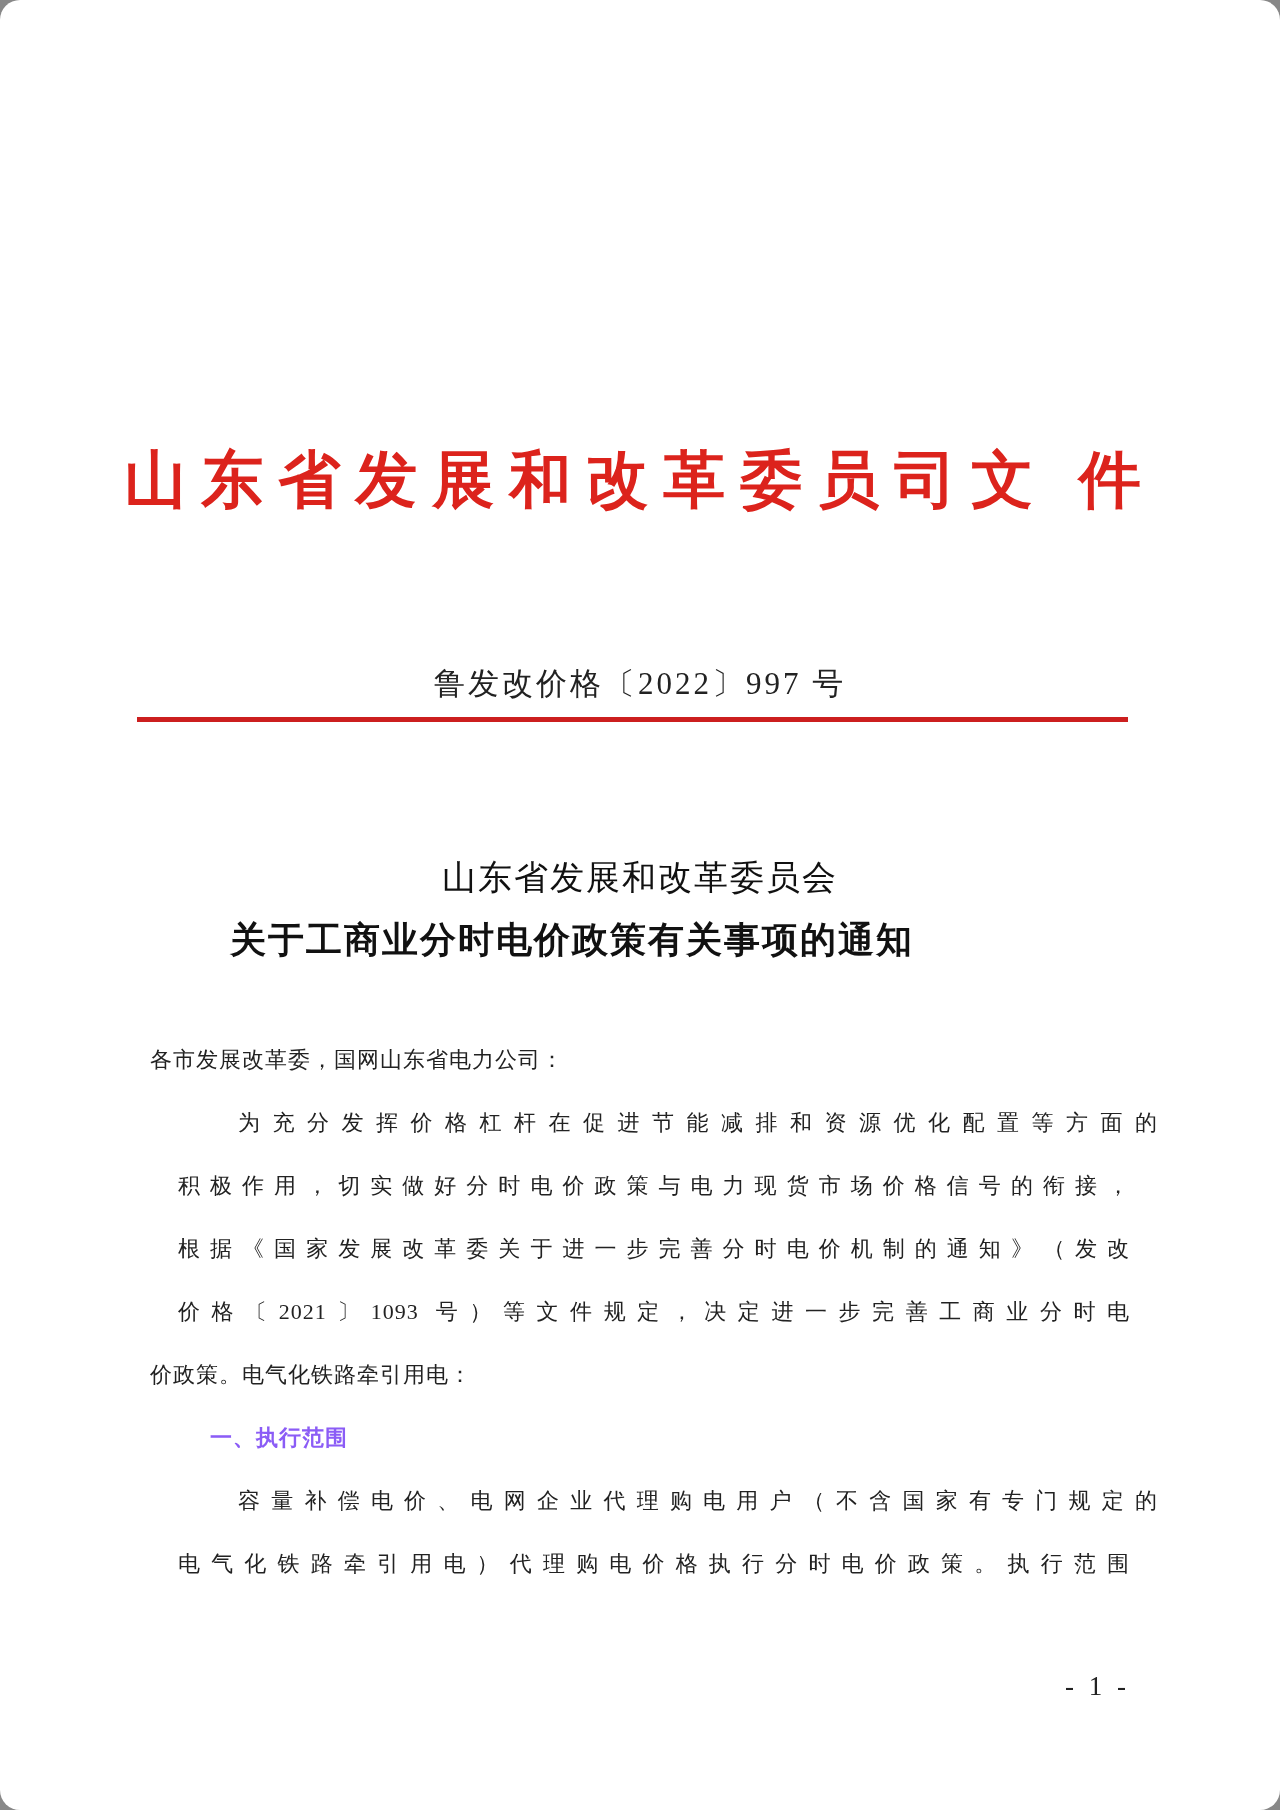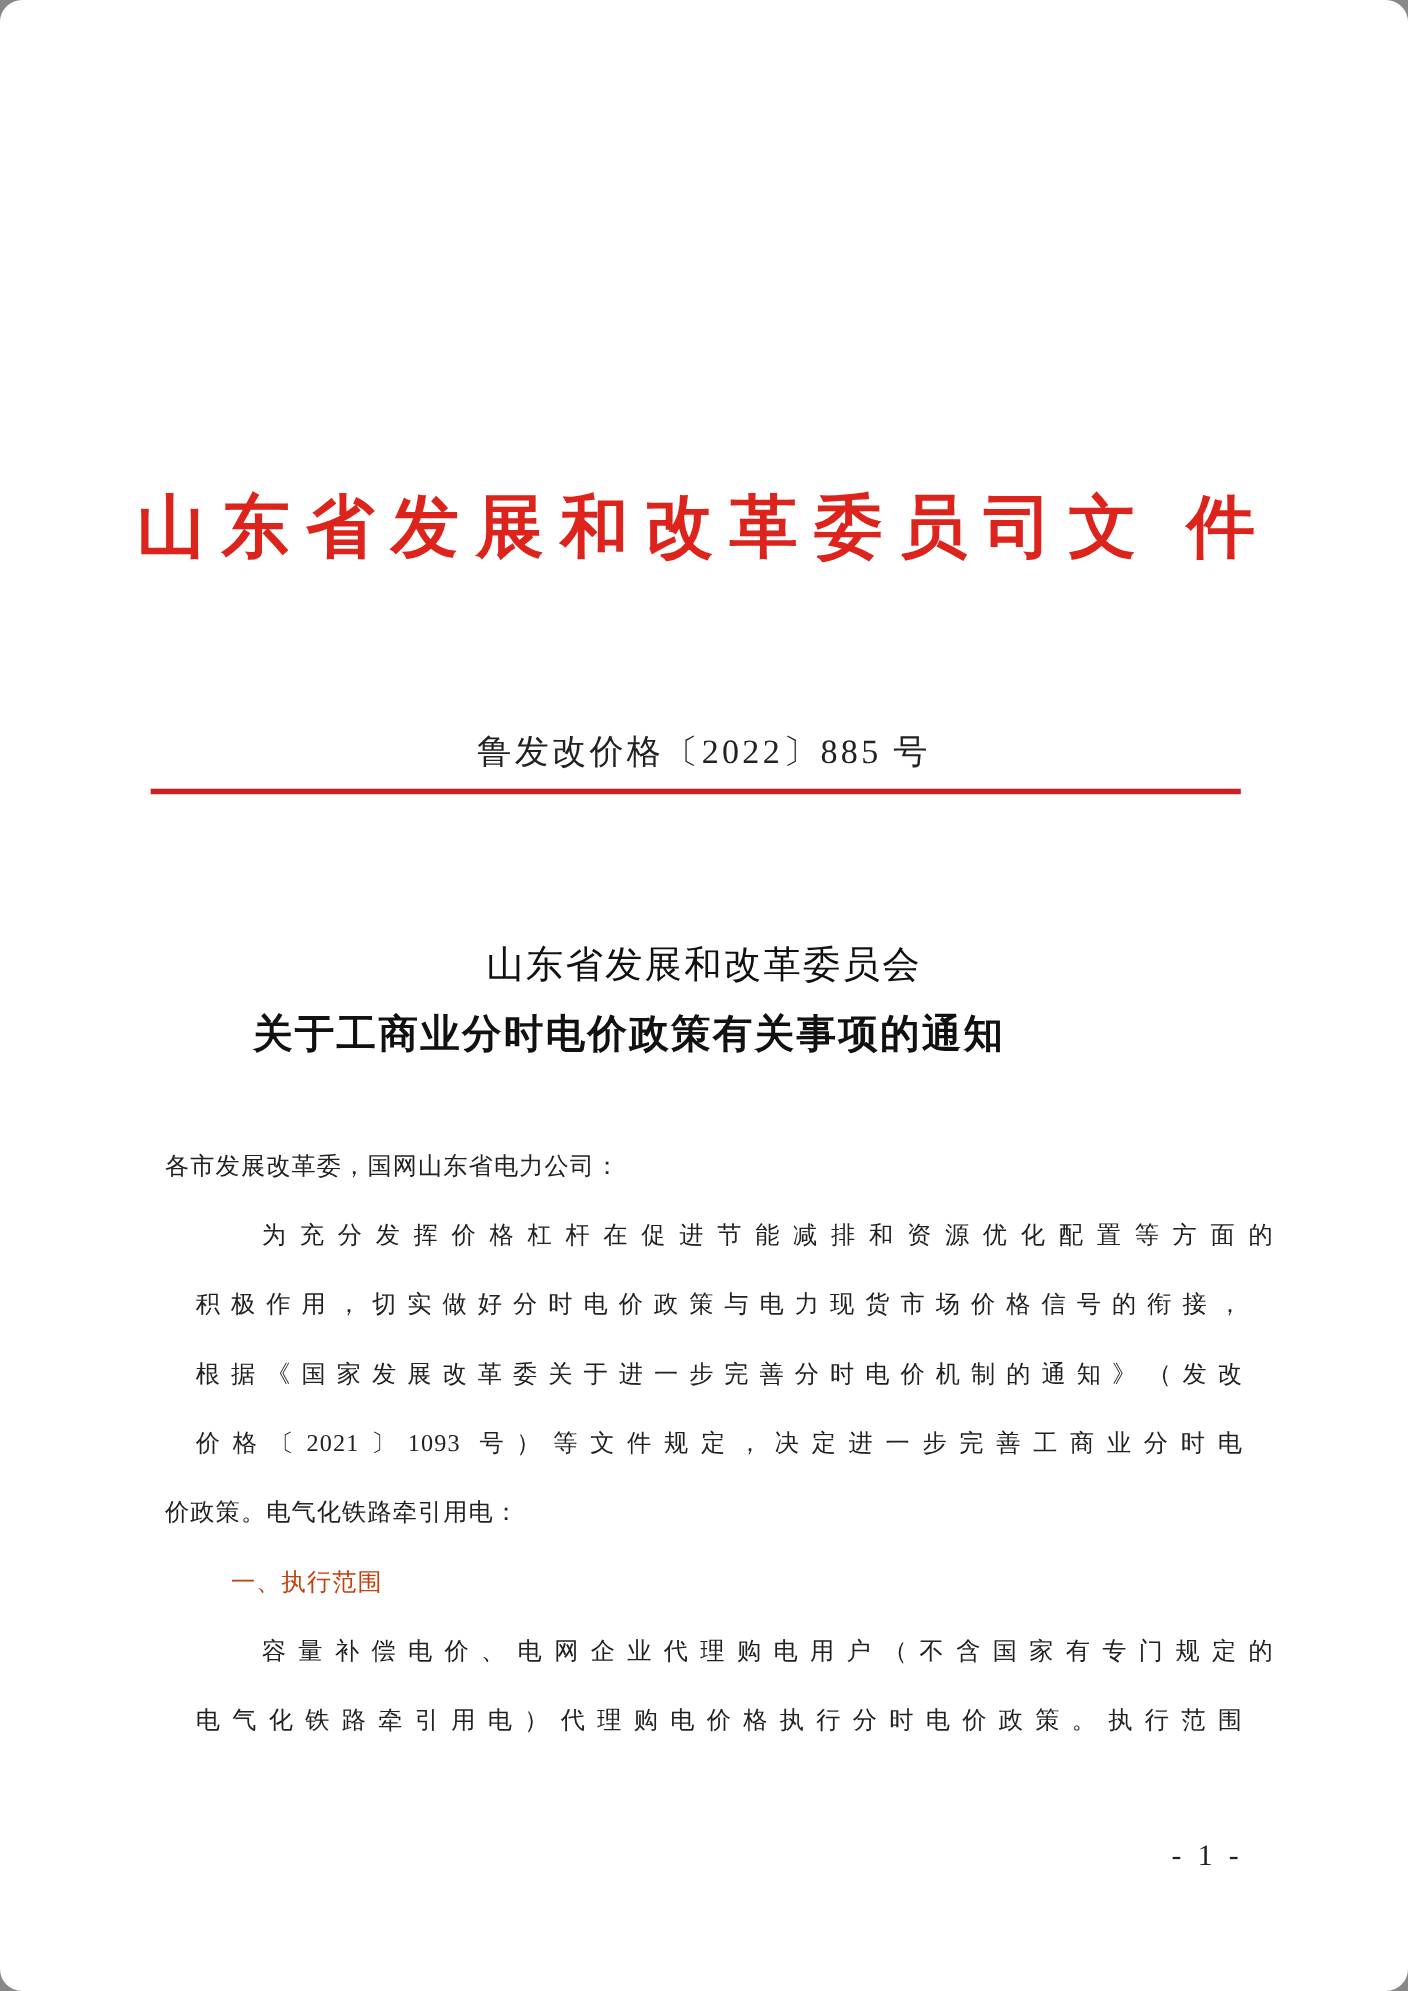--- a/index.html
+++ b/index.html
@@ -81,21 +81,21 @@
     width: 980px;
     font-size: 22px;
     color: #222222;
   }
   .line {
     height: 63px;
     line-height: 63px;
     letter-spacing: 1px;
   }
   .indent { padding-left: 60px; }
-  .bold { font-weight: normal; color: #c2410c; }
+  .bold { font-weight: bold; color: #8b5cf6; }
   .fill {
     text-align: justify;
     text-align-last: justify;
     margin-left: 28px;
   }
   .indent.fill { width: 920px; }
   .page-number {
     position: absolute;
     top: 1668px;
     left: 0;
@@ -107,21 +107,21 @@
     letter-spacing: 4px;
   }
 </style>
 </head>
 <body>
 
 <div class="page">
 
   <div class="agency-banner">山东省发展和改革委员司文 件</div>
 
-  <div class="doc-number">鲁发改价格〔2022〕885 号</div>
+  <div class="doc-number">鲁发改价格〔2022〕997 号</div>
 
   <div class="red-rule"></div>
 
   <div class="notice-title-1">山东省发展和改革委员会</div>
 
   <div class="notice-title-2">关于工商业分时电价政策有关事项的通知</div>
 
   <div class="body-text">
     <div class="line">各市发展改革委，国网山东省电力公司：</div>
     <div class="line indent fill">为充分发挥价格杠杆在促进节能减排和资源优化配置等方面的</div>

